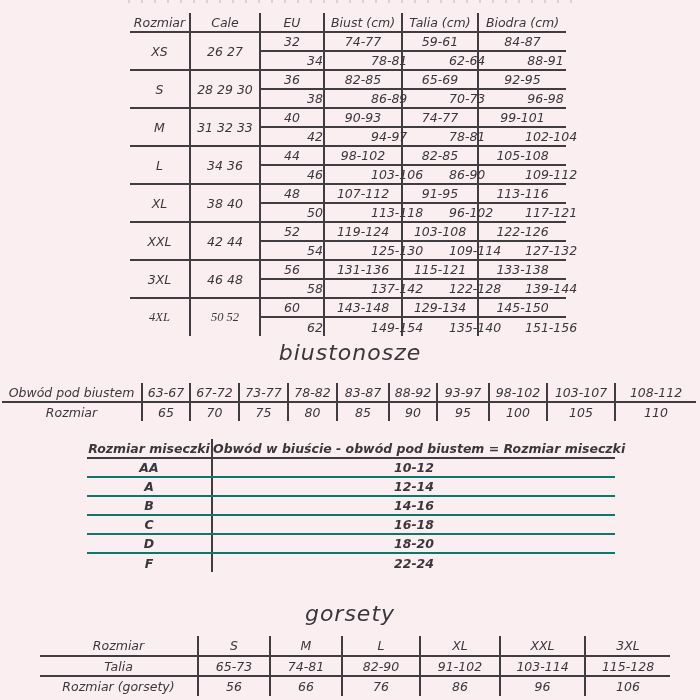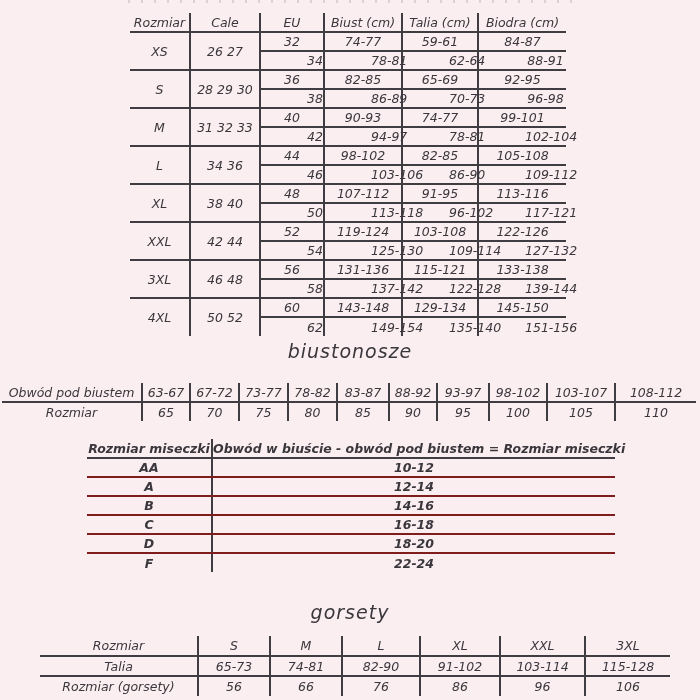--- a/index.html
+++ b/index.html
@@ -17,41 +17,41 @@
   }
   .vr { border-right: 2px solid #403d42; }
 
   
   .size-table { position: absolute; left: 130px; top: 13px; width: 436px; }
   .size-table th { height: 19px; border-bottom: 2px solid #403d42; }
   .size-table td { height: 19px; }
   .size-table td.span2 { border-bottom: 2px solid #403d42; }
   .size-table tr.sub td.c { border-bottom: 2px solid #403d42; }
   .size-table tr.gend td.c { border-bottom: 2px solid #403d42; padding-left: 46px; }
-  .size-table td.span2.nob { border-bottom: none; }
+  .size-table td.span2.nob { border-bottom: none; font-family: Liberation Serif, serif; }
   .size-table tr.gend.nob td.c { border-bottom: none; }
 
   
   .section-heading {
     position: absolute; left: 0; width: 100%; text-align: center;
-    font-size: 19px; letter-spacing: 1px;
+    font-size: 22px; letter-spacing: 1px;
   }
   #bras-heading { top: 340px; }
   #corset-heading { top: 601px; }
 
   
   .bras-table { position: absolute; left: 2px; top: 383px; width: 694px; }
   .bras-table td { height: 19px; }
   .bras-table tr.first td { border-bottom: 2px solid #403d42; }
 
   
   .cup-table { position: absolute; left: 87px; top: 439px; width: 528px; }
   .cup-table th, .cup-table td { height: 19px; font-weight: bold; }
   .cup-table tr.hdr th { border-bottom: 2px solid #403d42; }
-  .cup-table tr.row td { border-bottom: 2px solid #7f1d1d; }
+  .cup-table tr.row td { border-bottom: 2px solid #0f766e; }
   .cup-table tr.row.nob td { border-bottom: none; }
 
   
   .corset-table { position: absolute; left: 40px; top: 636px; width: 630px; }
   .corset-table td { height: 20px; }
   .corset-table tr.b td { border-bottom: 2px solid #403d42; }
 
   
   .remnant {
     position: absolute; top: 0; left: 128px; width: 446px; height: 3px;

